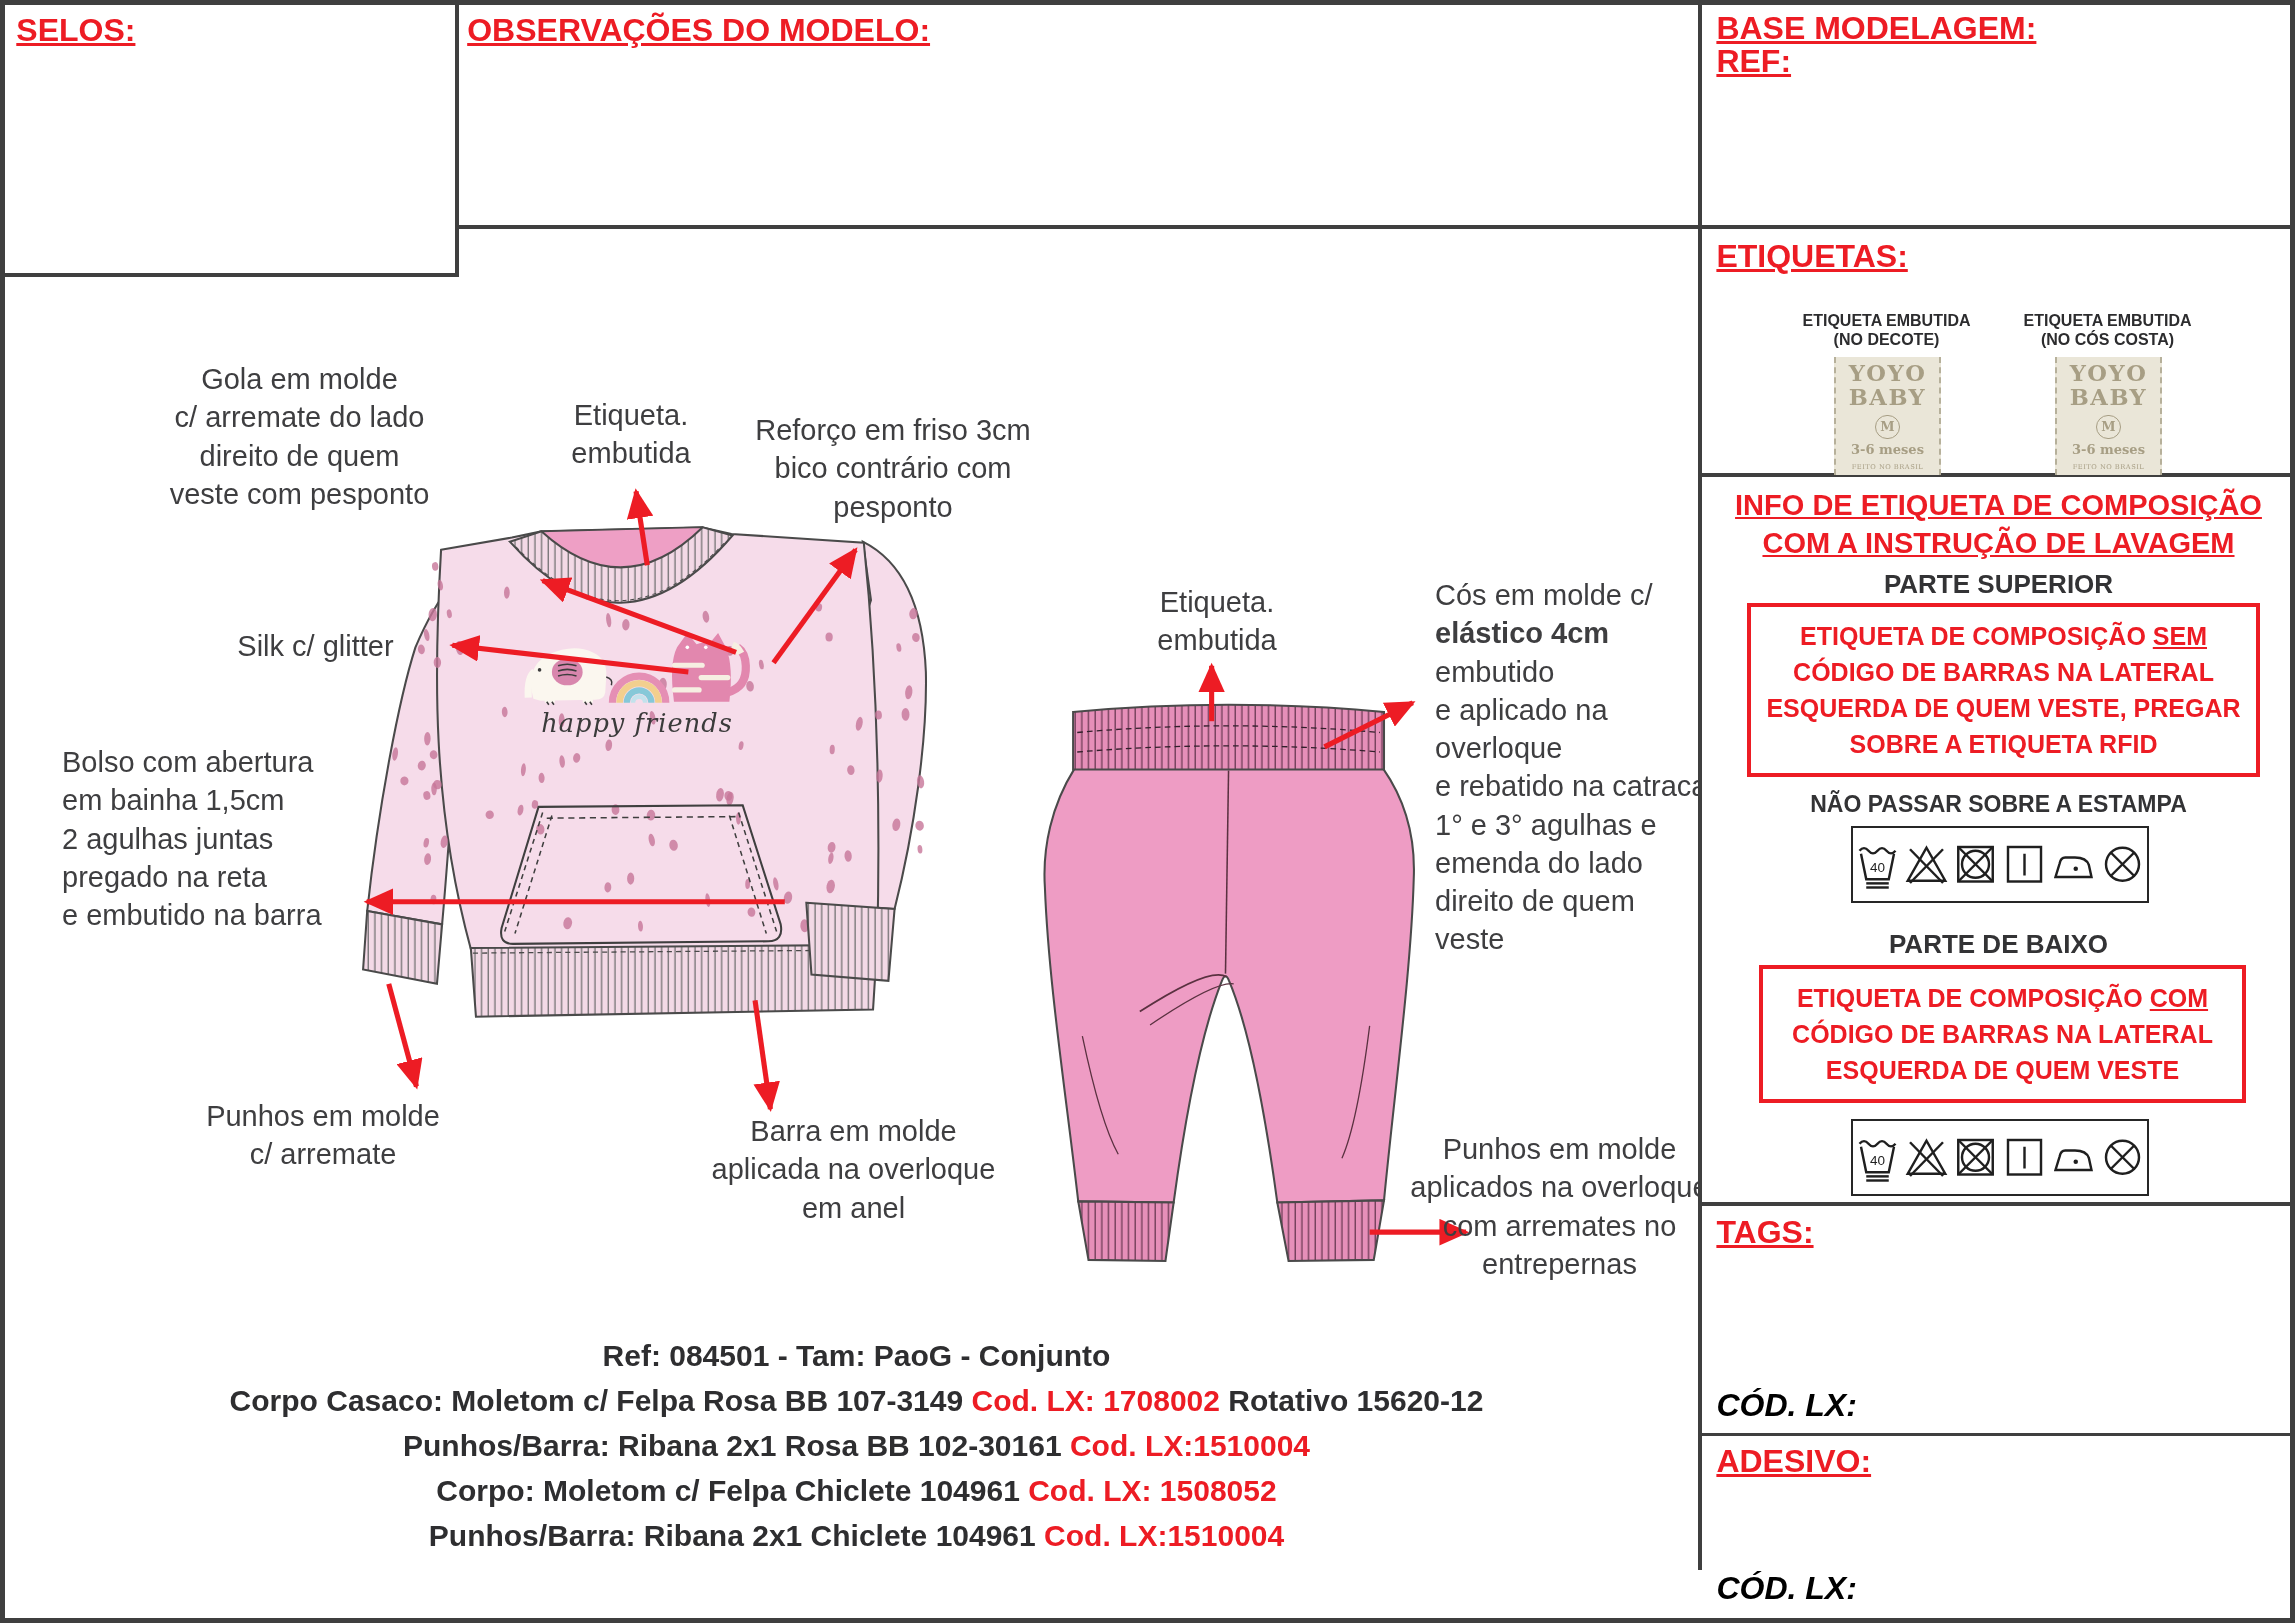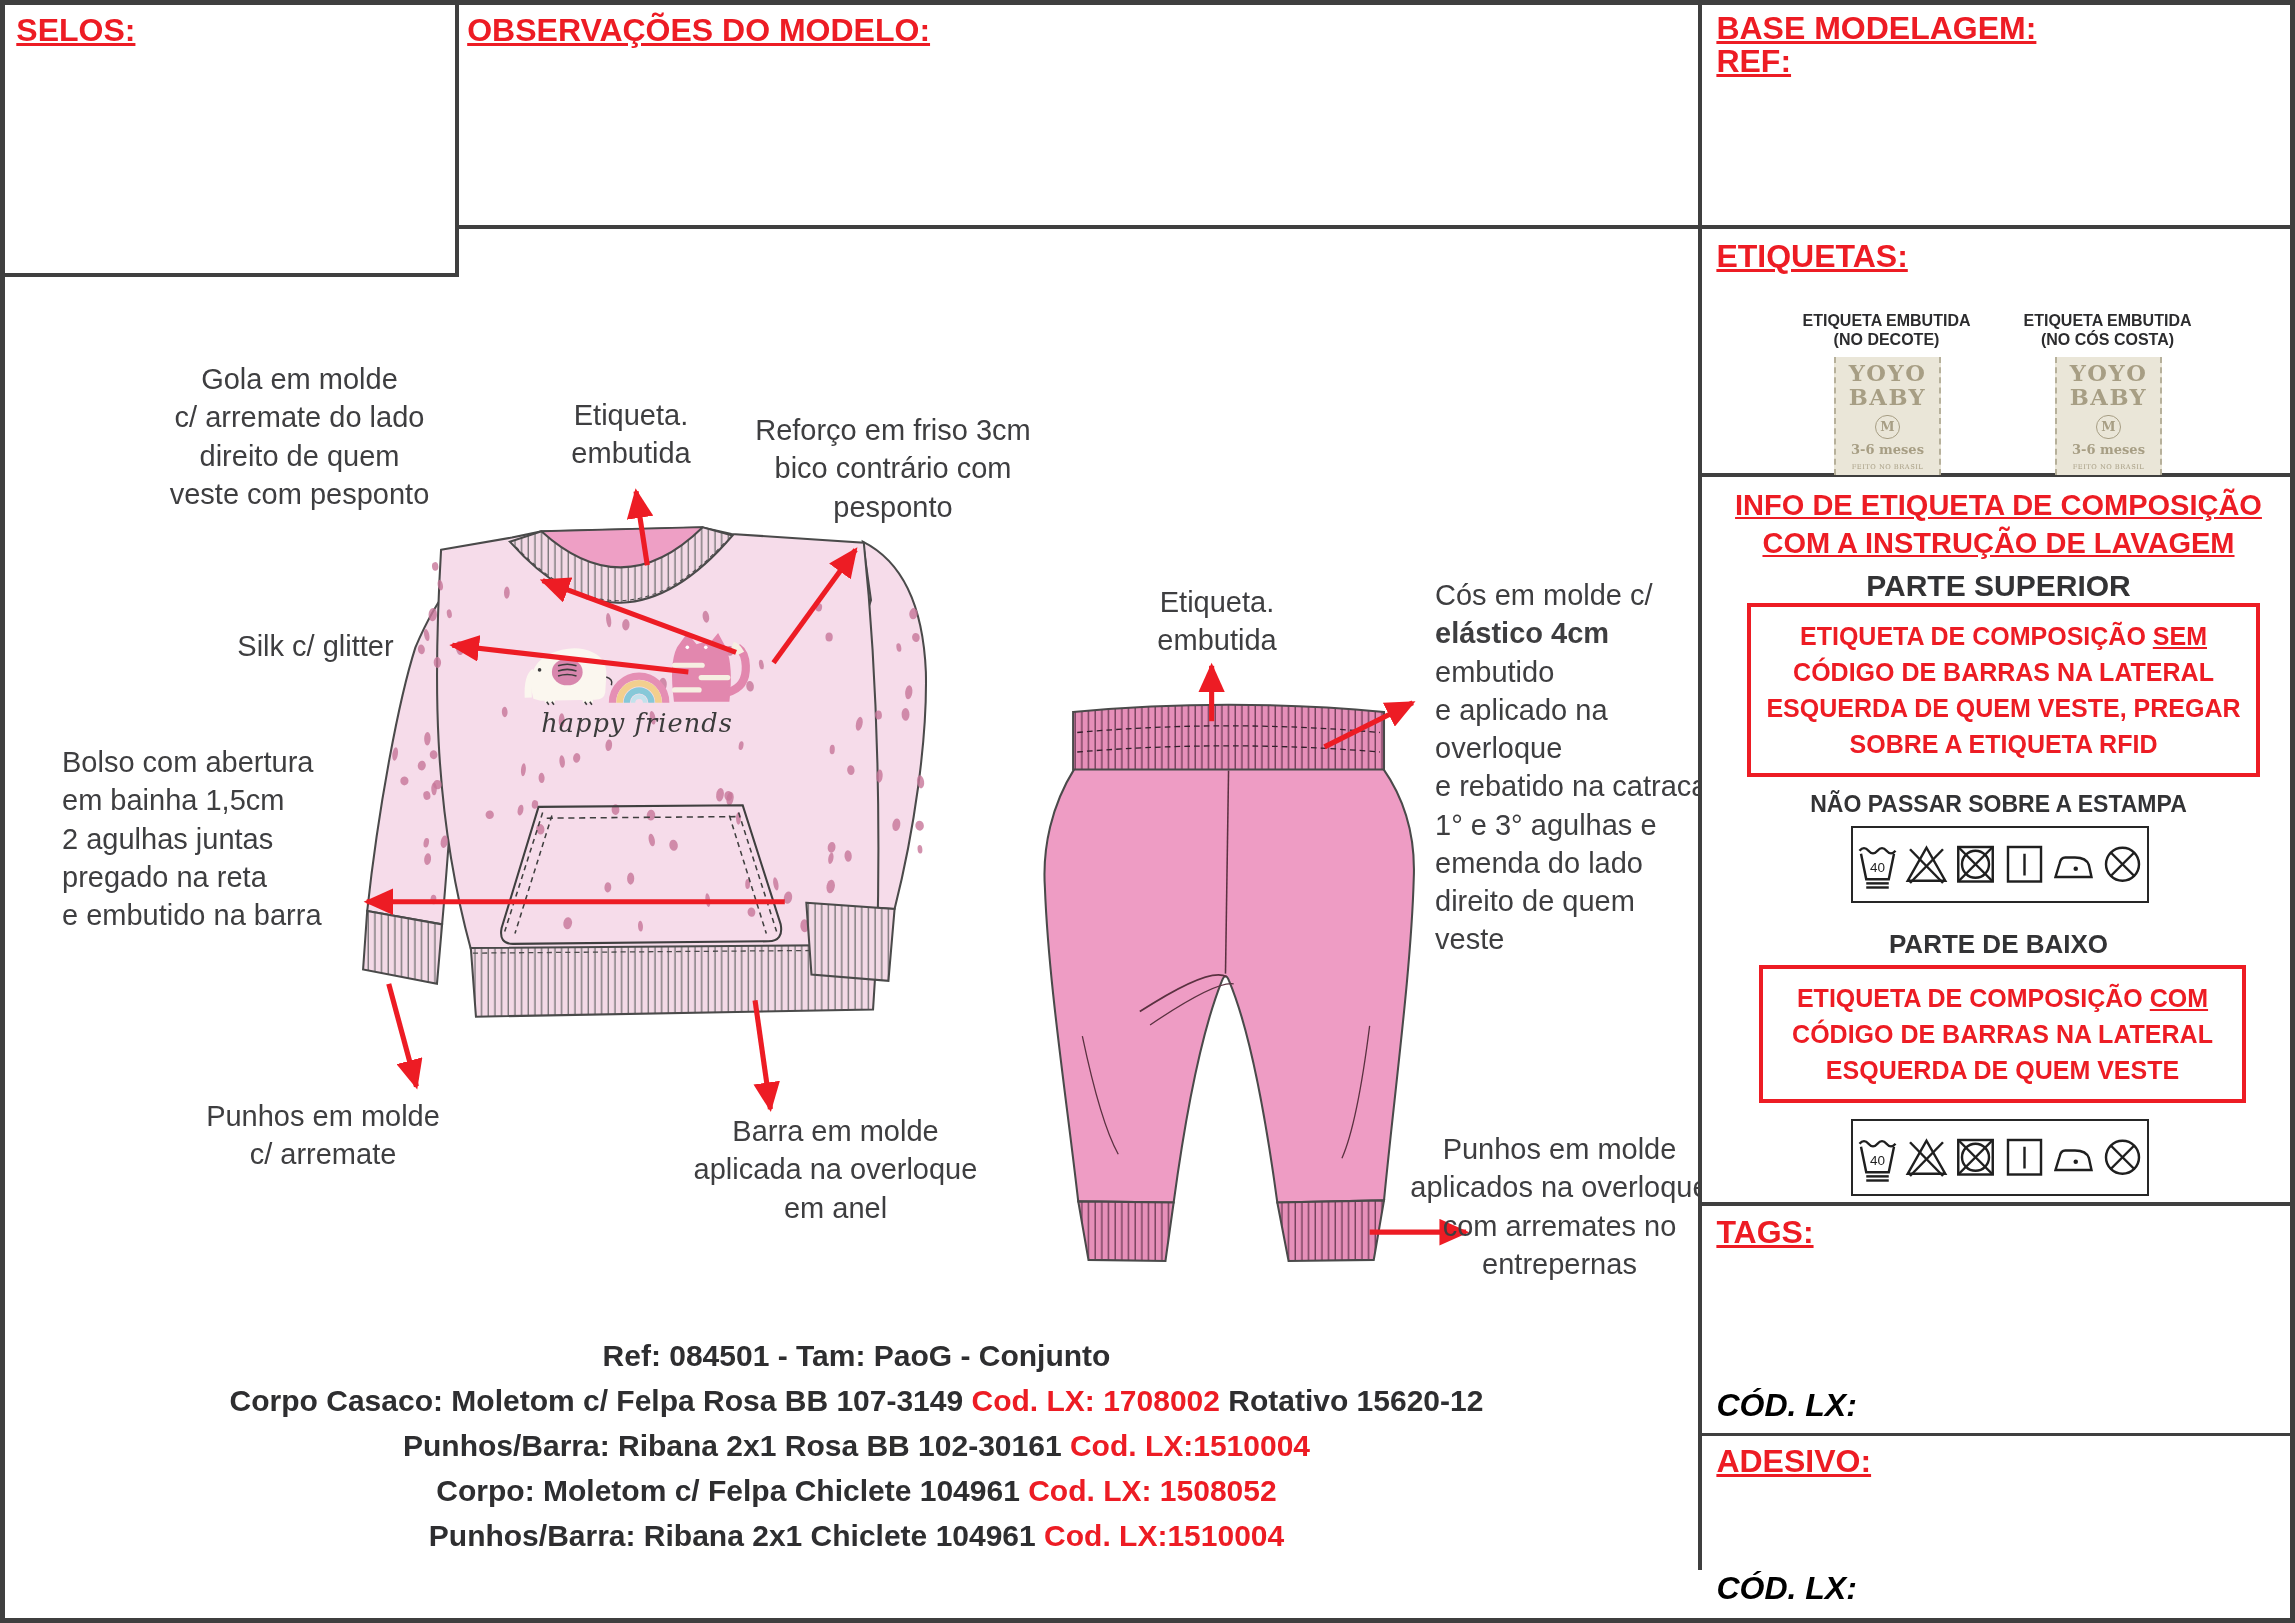--- a/index.html
+++ b/index.html
@@ -315,21 +315,21 @@
         <div><span>Bolso com abertura</span></div>
         <div><span>em bainha 1,5cm</span></div>
         <div><span>2 agulhas juntas</span></div>
         <div><span>pregado na reta</span></div>
         <div><span>e embutido na barra</span></div>
       </div>
       <div class="ann" style="left: 169px; top: 1092px; width: 298px; text-align: center;">
         <div><span>Punhos em molde</span></div>
         <div><span>c/ arremate</span></div>
       </div>
-      <div class="ann" style="left: 646px; top: 1107px; width: 369px; text-align: center;">
+      <div class="ann" style="left: 664px; top: 1107px; width: 369px; text-align: center;">
         <div><span>Barra em molde</span></div>
         <div><span>aplicada na overloque</span></div>
         <div><span>em anel</span></div>
       </div>
       <div class="ann" style="left: 1135px; top: 578px; width: 154px; text-align: center;">
         <div><span>Etiqueta.</span></div>
         <div><span>embutida</span></div>
       </div>
       <div class="ann" style="left: 1430px; top: 571px; width: 277px; text-align: left;">
         <div><span>Cós em molde c/</span></div>
@@ -377,21 +377,21 @@
         <div class="age">3-6 meses</div>
         <div class="origin">FEITO NO BRASIL</div>
       </div>
     </div>
   </div>
 
   <div class="rc-sec" style="top:472px;height:729px;border-bottom:4.6px solid #3f3f3f;">
     <div class="rc-inner">
       <div class="info-h" style="top:10.3px;font-size:29px;color:#ed1c24;text-decoration:underline;white-space:pre-line;line-height:1.3;">INFO DE ETIQUETA DE COMPOSIÇÃO
 COM A INSTRUÇÃO DE LAVAGEM</div>
-      <div class="info-h" style="top:92px;font-size:30px;">PARTE SUPERIOR</div>
+      <div class="info-h" style="top:92px;font-size:26px;">PARTE SUPERIOR</div>
       <div class="redbox" id="box1" style="left:45px;top:126px;width:513px;height:174px;">
           <div><span>ETIQUETA DE COMPOSIÇÃO </span><span class="seg-u">SEM</span></div>
           <div><span>CÓDIGO DE BARRAS NA LATERAL</span></div>
           <div><span>ESQUERDA DE QUEM VESTE, PREGAR</span></div>
           <div><span>SOBRE A ETIQUETA RFID</span></div>
         </div>
       <div class="info-h" style="top:314px;font-size:23px;">NÃO PASSAR SOBRE A ESTAMPA</div>
       <div class="icons-row wash-row" style="left:149px;top:349px;width:298px;">
           <svg viewBox="0 0 120 128">
             <use href="#sym-wash"></use>

